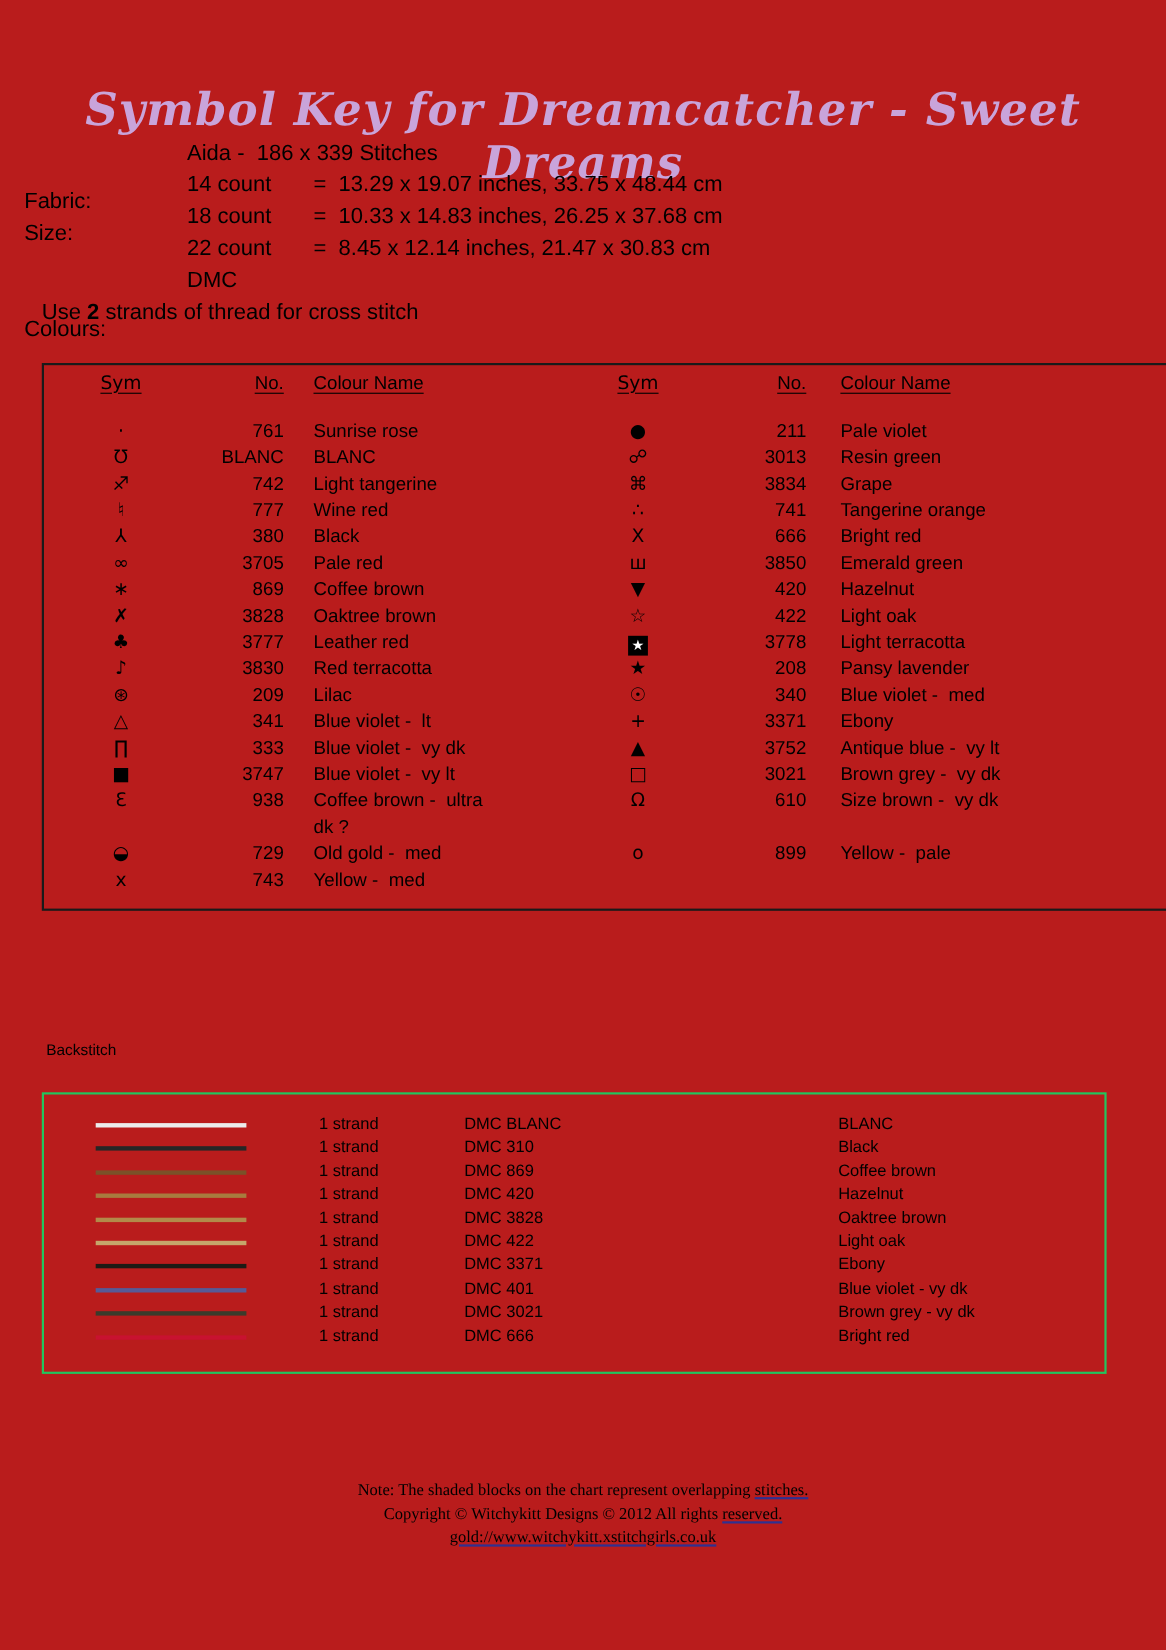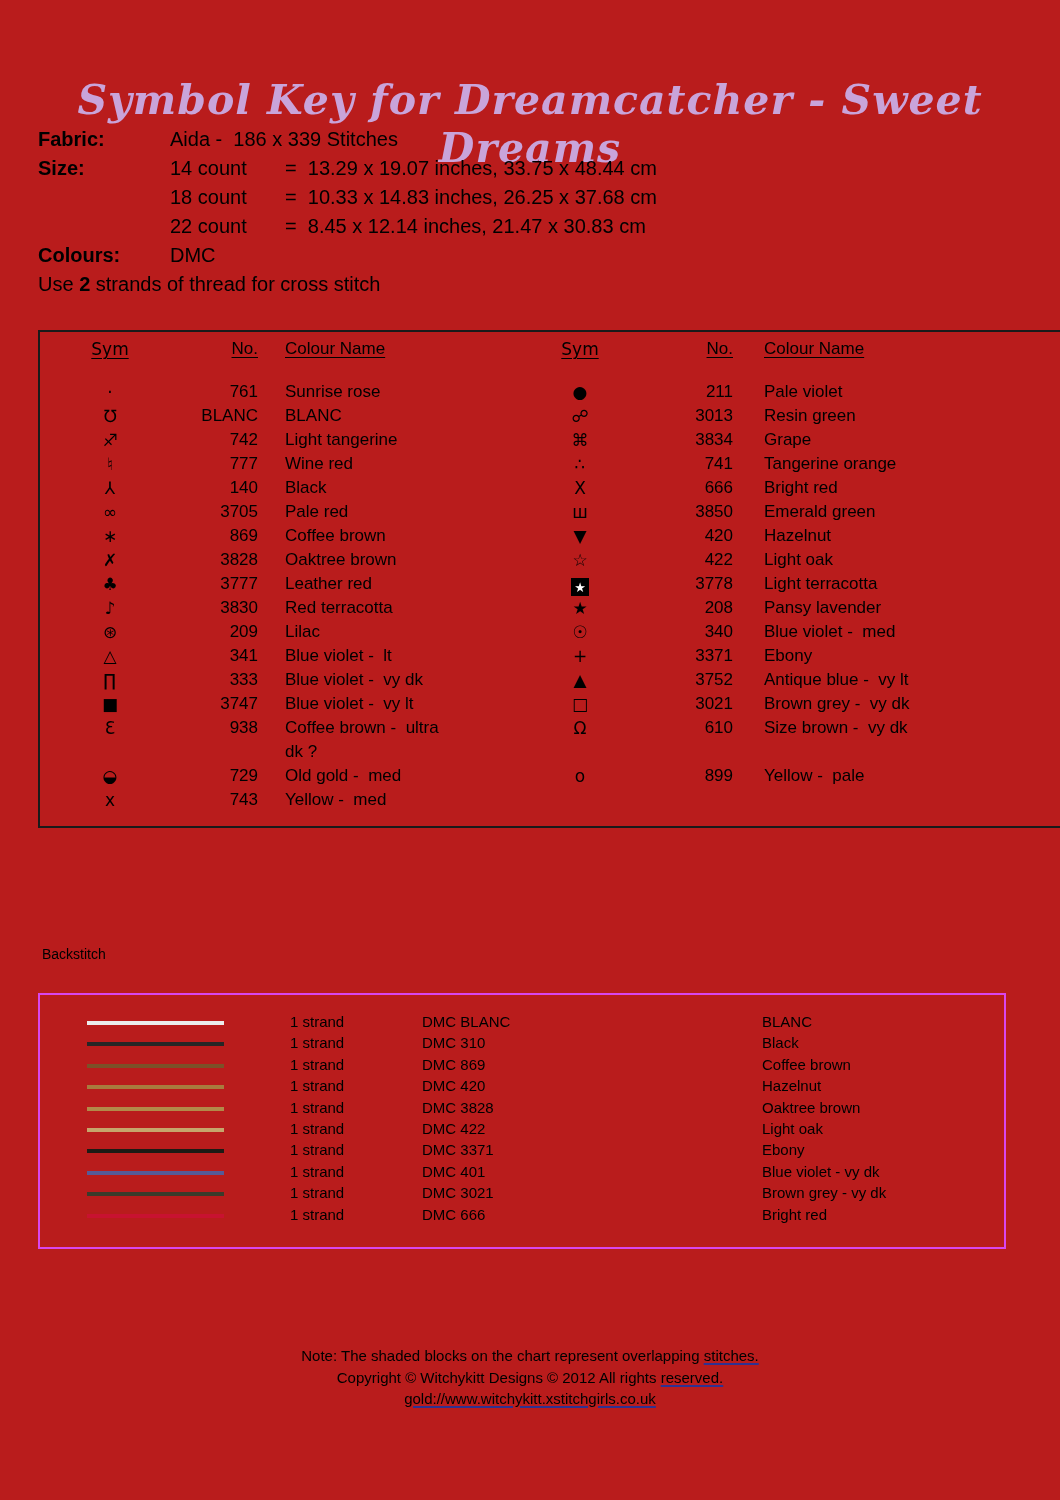--- a/index.html
+++ b/index.html
@@ -5,21 +5,21 @@
   html,body{margin:0;padding:0;background:#ffffff;}
   .page{position:relative;width:1060px;height:1500px;background:#b91c1c;overflow:hidden;
         font-family:"Liberation Sans",sans-serif;color:#000;}
 
   
   .title{position:absolute;top:76px;left:0;width:100%;text-align:center;
          font-family:"DejaVu Serif",serif;font-style:italic;font-weight:bold;
          font-size:41px;letter-spacing:1px;color:#c9a4da;}
 
   
-  .info-label{position:absolute;left:38px;font-size:20px;font-weight:bold;white-space:pre;}
+  .info-label{position:absolute;left:22px;font-size:20px;font-weight:normal;white-space:pre;margin-top:44px;}
   .info-value{position:absolute;left:170px;font-size:20px;white-space:pre;}
   .size-count{display:inline-block;width:115px;}
   .use-line{position:absolute;left:38px;top:273px;font-size:20px;white-space:pre;}
   .use-line b{font-weight:bold;}
 
   
   .sym-box{position:absolute;left:38px;top:330px;width:1056px;height:498px;
            border:2px solid #1a1a1a;box-sizing:border-box;font-size:17px;}
   .trow{display:grid;grid-template-columns:140px 80px 215px 50px 110px 100px 1fr;
         line-height:24px;align-items:start;}
@@ -29,30 +29,30 @@
   .c-no{text-align:right;padding-right:2px;}
   .c-name{padding-left:25px;white-space:pre-wrap;}
   .c-name.r{padding-left:29px;}
   .symglyph{display:inline-block;}
   .symglyph.inv{background:#000;color:#fff;width:18px;height:18px;line-height:19px;
                 text-align:center;font-size:13px;vertical-align:-2px;}
 
   
   .bs-label{position:absolute;left:42px;top:946px;font-size:14px;}
   .bs-box{position:absolute;left:38px;top:993px;width:968px;height:256px;
-          border:2px solid #d946ef;box-sizing:border-box;padding-top:18px;font-size:15px;}
+          border:2px solid #22c55e;box-sizing:border-box;padding-top:18px;font-size:15px;}
   .bs-row{position:relative;height:21.4px;}
   .bs-line{position:absolute;left:47px;top:8px;width:137px;height:4px;}
   .bs-strand{position:absolute;left:250px;top:0;}
   .bs-dmc{position:absolute;left:382px;top:0;}
   .bs-name{position:absolute;left:722px;top:0;}
 
   
   .footer{position:absolute;left:0;top:1345px;width:1060px;text-align:center;
-          font-size:15px;line-height:21.5px;}
+          font-size:15px;line-height:21.5px;font-family:Liberation Serif, serif;}
   .ulink{text-decoration:underline;text-decoration-color:#2e3192;
          text-decoration-thickness:2px;text-underline-offset:2px;}
 </style>
 </head>
 <body>
 
 <div class="page">
 
   <div class="title">Symbol Key for Dreamcatcher - Sweet Dreams</div>
 
@@ -111,21 +111,21 @@
           <span class="c-sym"><span class="symglyph">♮</span></span>
           <span class="c-no">777</span>
           <span class="c-name">Wine red</span>
           <span class=""></span>
           <span class="c-sym"><span class="symglyph">∴</span></span>
           <span class="c-no">741</span>
           <span class="c-name r">Tangerine orange</span>
         </div>
         <div class="trow">
           <span class="c-sym"><span class="symglyph">⅄</span></span>
-          <span class="c-no">140</span>
+          <span class="c-no">380</span>
           <span class="c-name">Black</span>
           <span class=""></span>
           <span class="c-sym"><span class="symglyph">X</span></span>
           <span class="c-no">666</span>
           <span class="c-name r">Bright red</span>
         </div>
         <div class="trow">
           <span class="c-sym"><span class="symglyph">∞</span></span>
           <span class="c-no">3705</span>
           <span class="c-name">Pale red</span>

